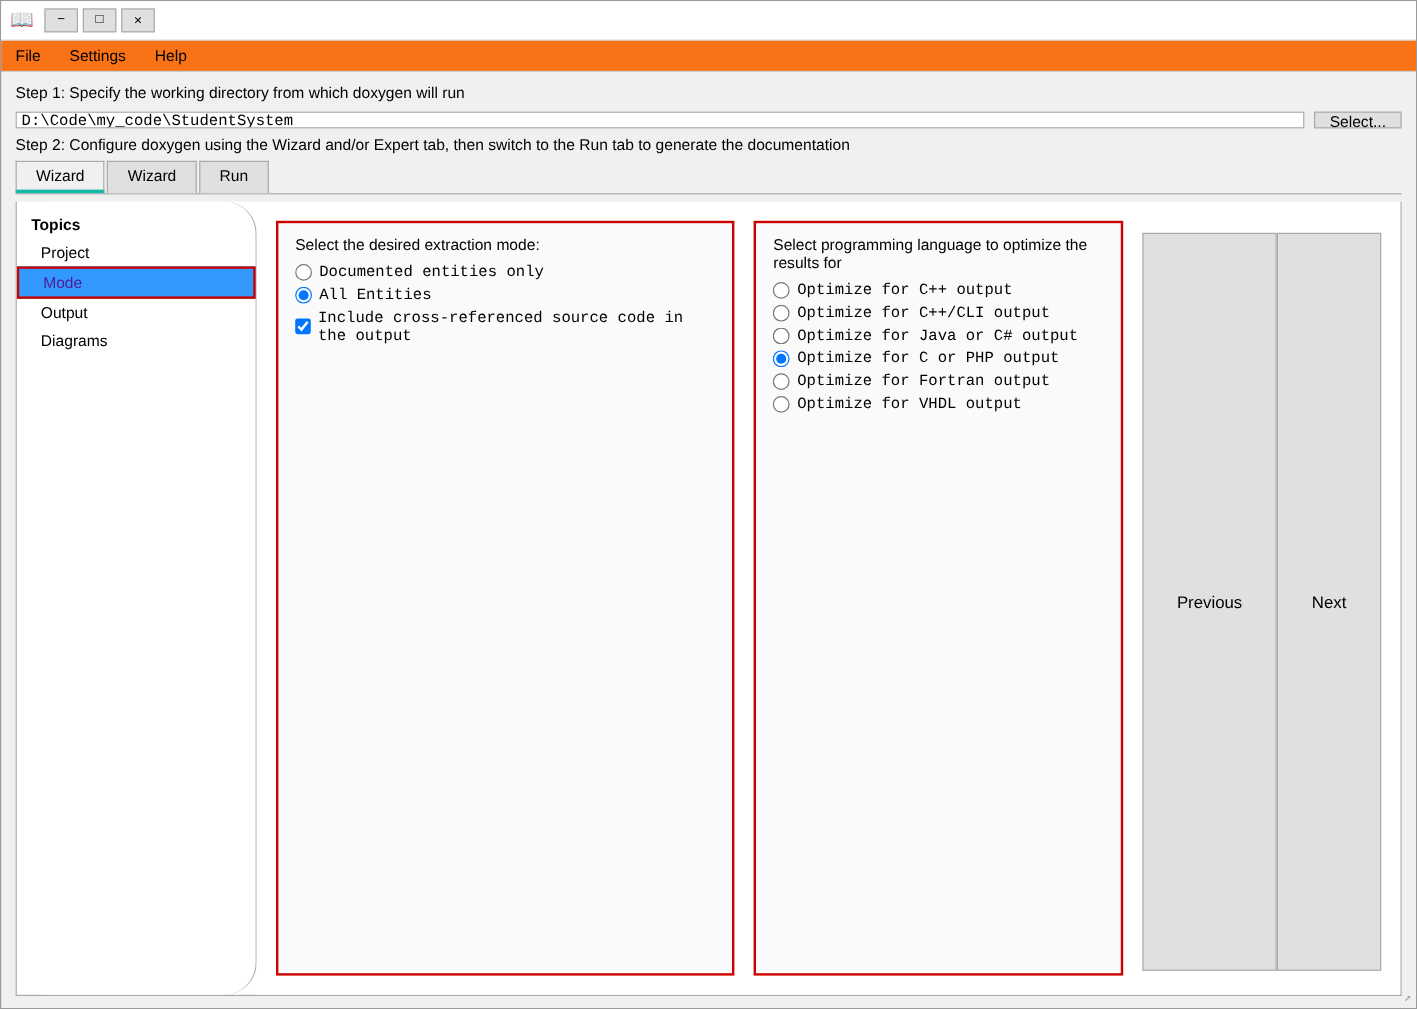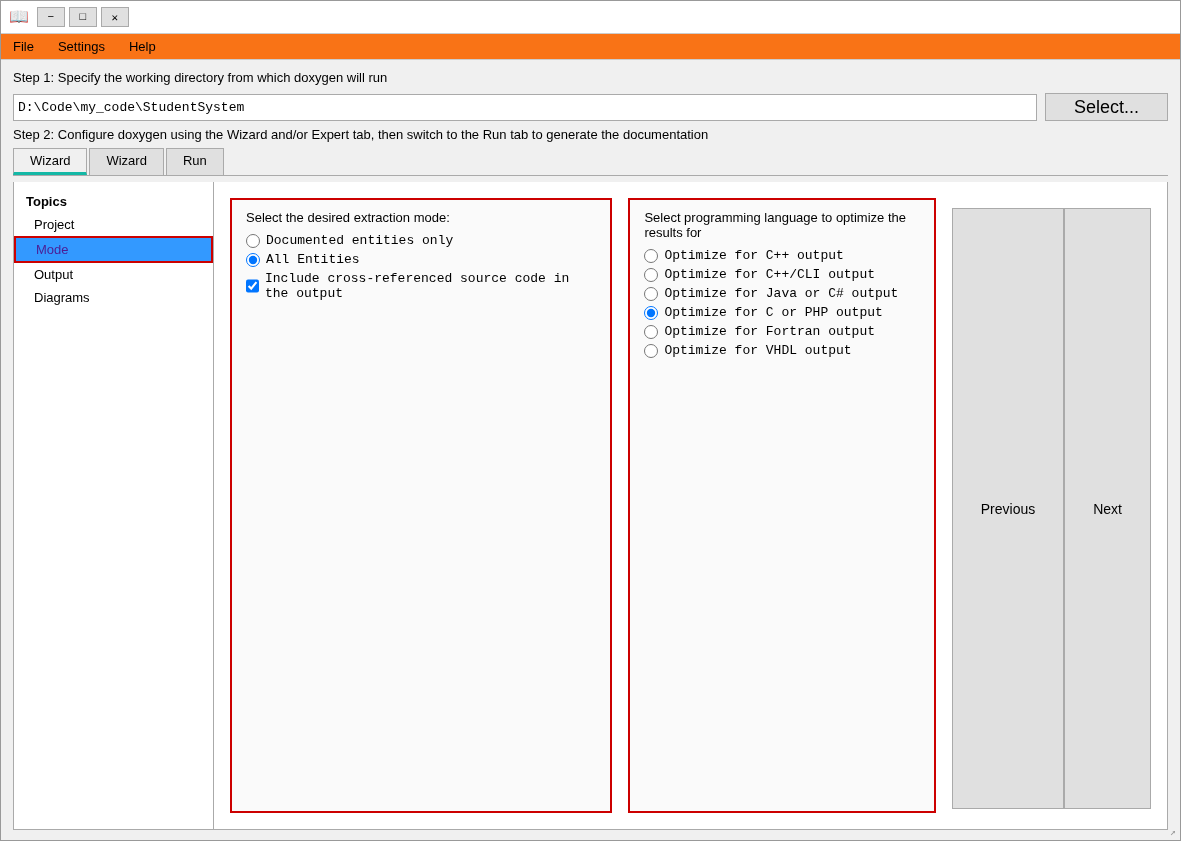--- a/index.html
+++ b/index.html
@@ -74,35 +74,35 @@
       font-size: 13px;
       margin-bottom: 2px;
     }
     .working-dir-row {
       display: flex;
       gap: 8px;
       align-items: center;
     }
     .working-dir-input {
       flex: 1;
-      height: 27px;
+      height: 14px;
       border: 1px solid #aaa;
       padding: 2px 4px;
       font-family: 'Courier New', Courier, monospace;
       font-size: 13px;
       background: white;
     }
     .select-btn {
-      height: 28px;
-      padding: 0 28px;
+      height: 14px;
+      padding: 0 12px;
       background: #e0e0e0;
       border: 1px solid #aaa;
       cursor: pointer;
       font-family: Segoe UI, Arial, sans-serif;
-      font-size: 18px;
+      font-size: 13px;
     }
     .step2-label {
       font-family: Segoe UI, Arial, sans-serif;
       font-size: 13px;
     }
     .tabs-row {
       display: flex;
       gap: 0;
       border-bottom: 1px solid #aaa;
     }
@@ -127,20 +127,21 @@
       border: 1px solid #aaa;
       border-top: none;
       background: white;
       overflow: hidden;
     }
     .sidebar {
       width: 200px;
       border-right: 1px solid #aaa;
       padding: 8px 0;
       background: white;
+      border-radius: 27px;
     }
     .sidebar-title {
       font-family: Segoe UI, Arial, sans-serif;
       font-size: 13px;
       font-weight: bold;
       padding: 4px 12px;
     }
     .sidebar-item {
       padding: 4px 20px;
       cursor: pointer;

